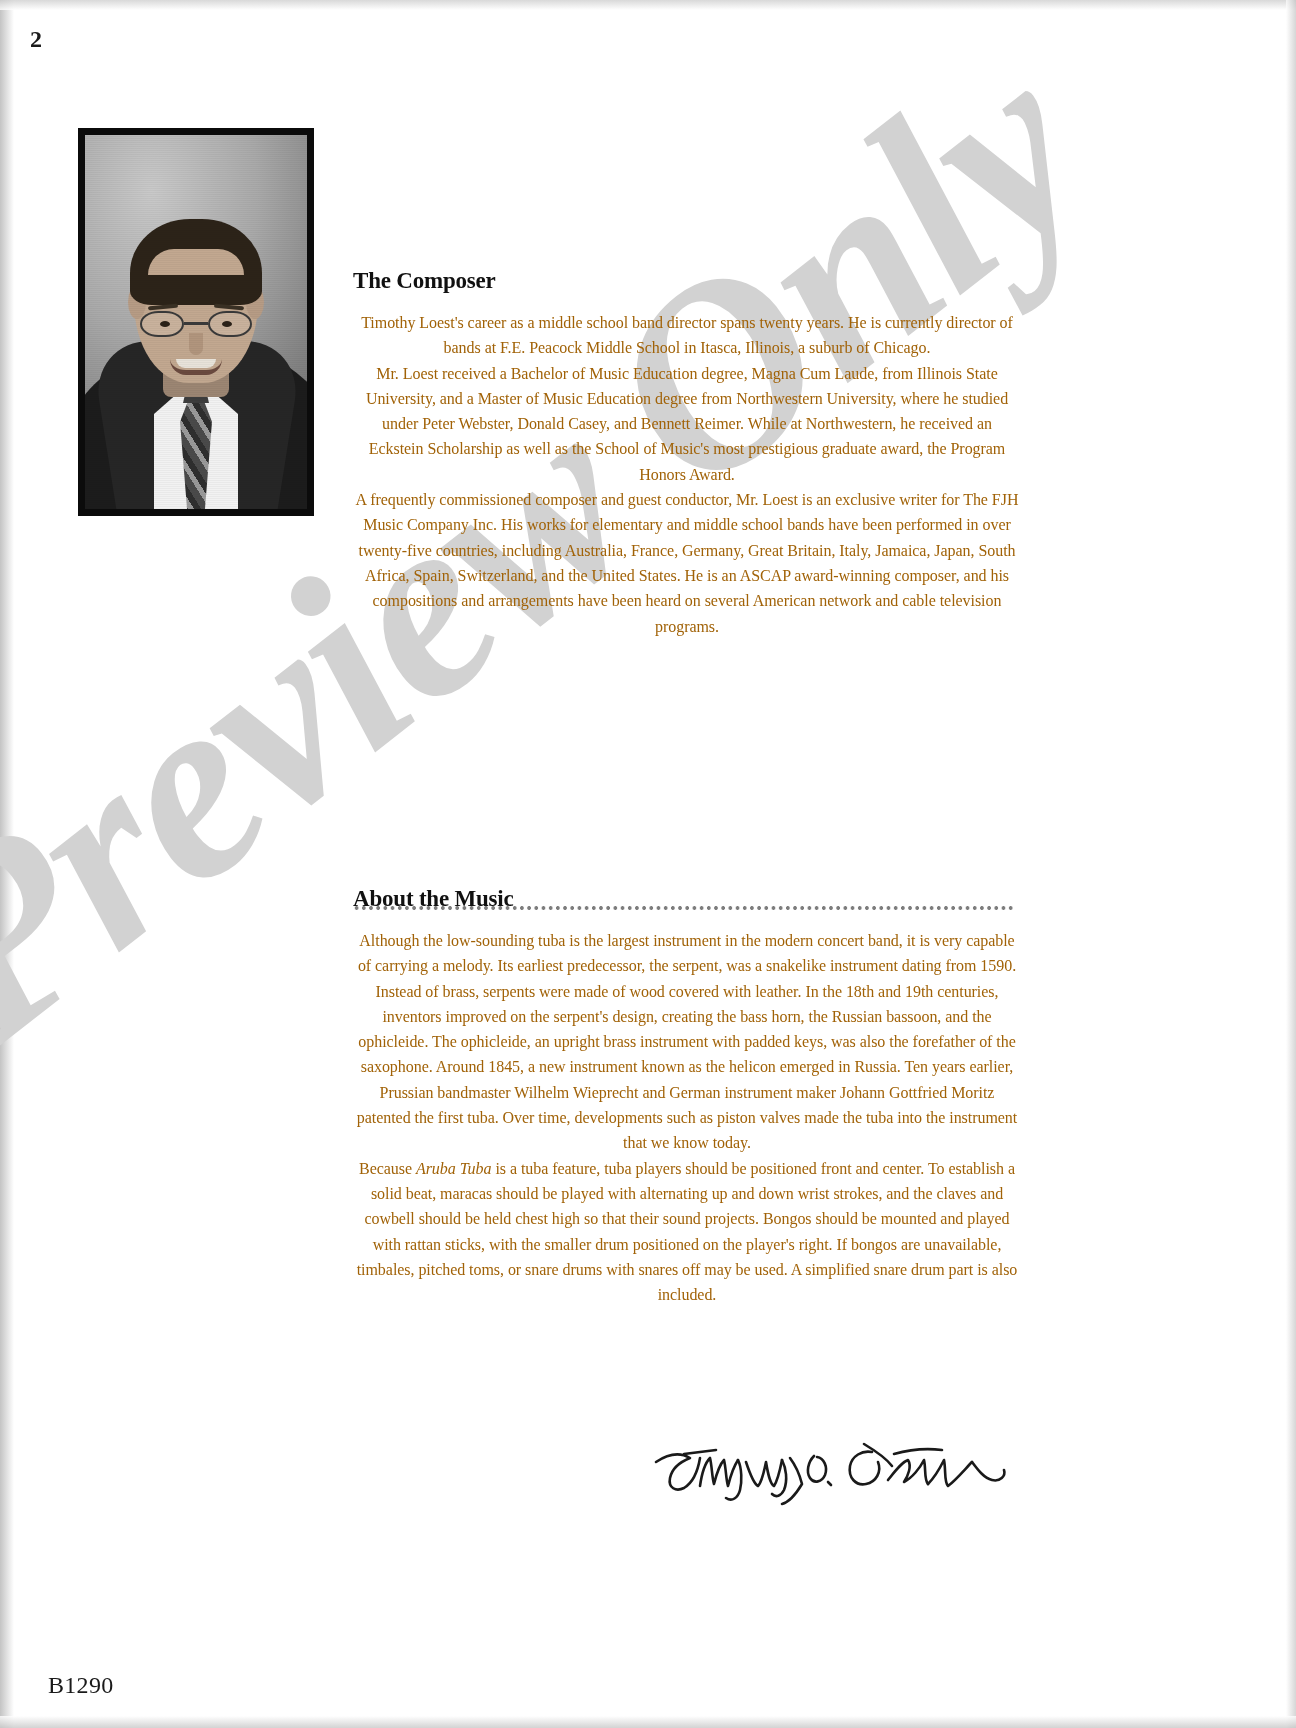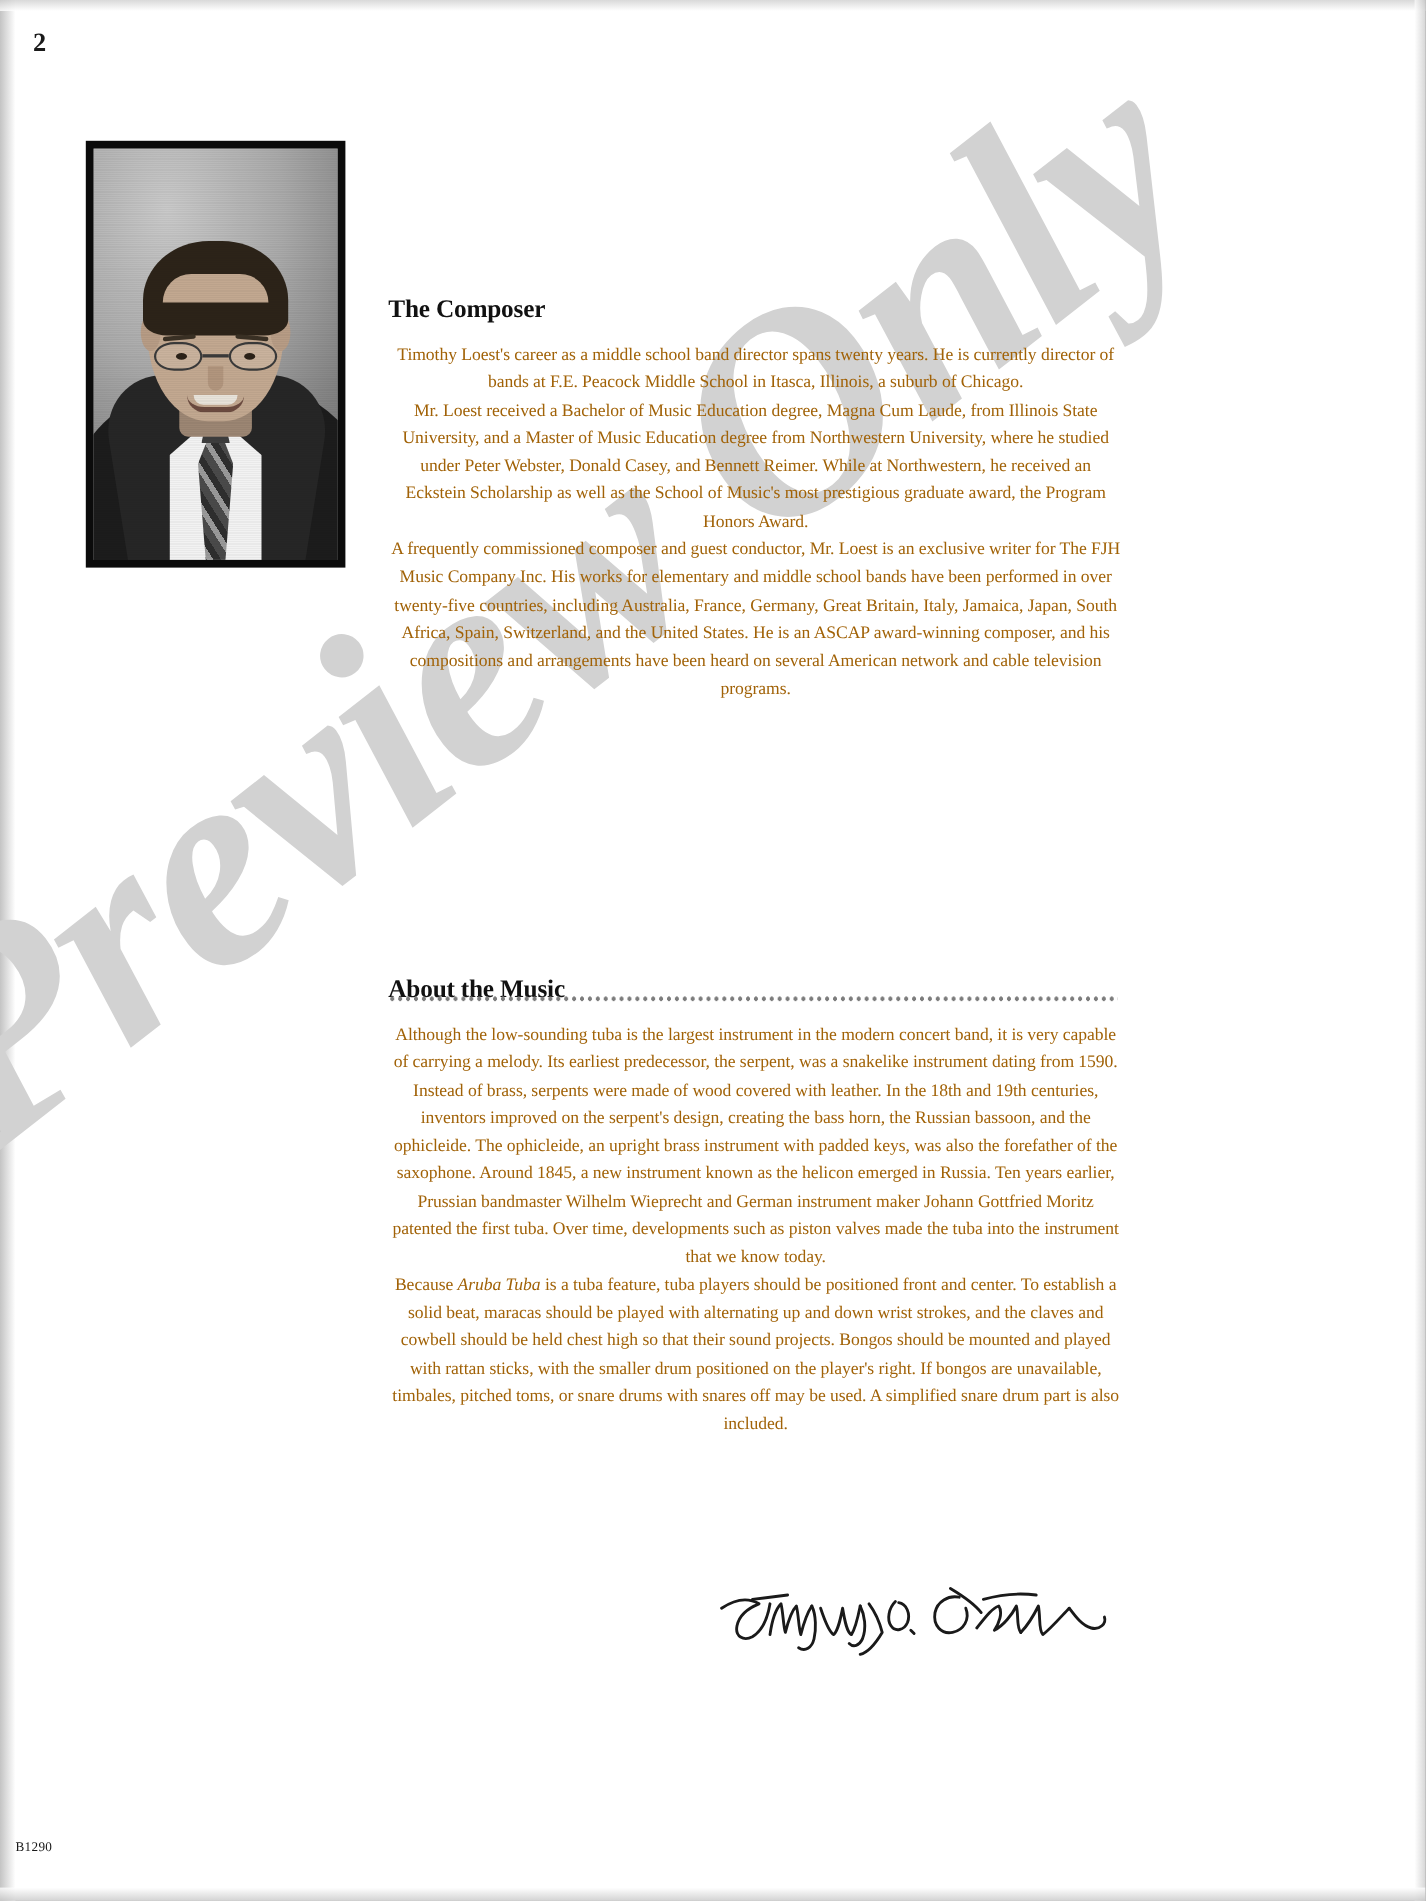--- a/index.html
+++ b/index.html
@@ -55,22 +55,22 @@
     left:30px; top:26px;
     font-size:24px;
     font-weight:700;
     color:#1a1a1a;
     z-index:4;
   }
 
   
   .footer-code {
     position:absolute;
-    left:14px; top:1672px;
-    font-size:12px;
+    left:48px; top:1672px;
+    font-size:24px;
     color:#1a1a1a;
     letter-spacing:.3px;
     z-index:4;
   }
 
   
   .photo-frame {
     position:absolute;
     left:78px; top:128px;
     width:236px; height:388px;

